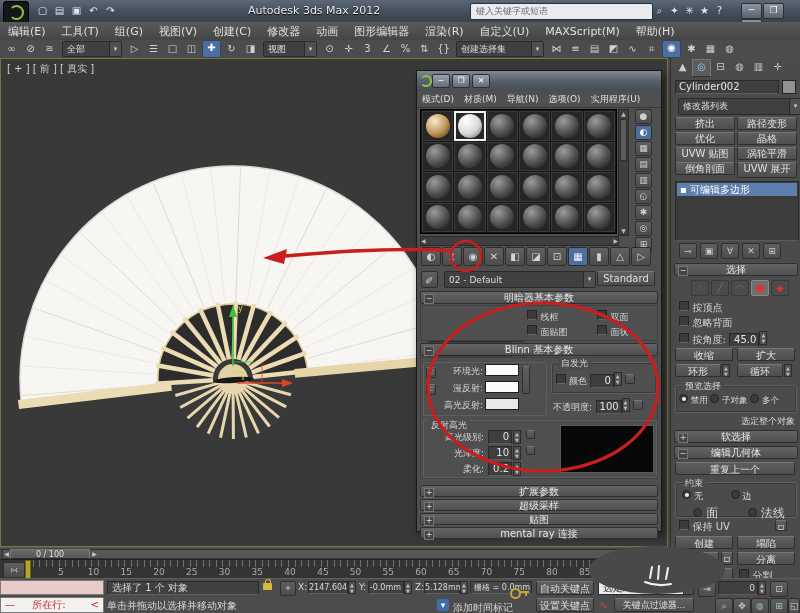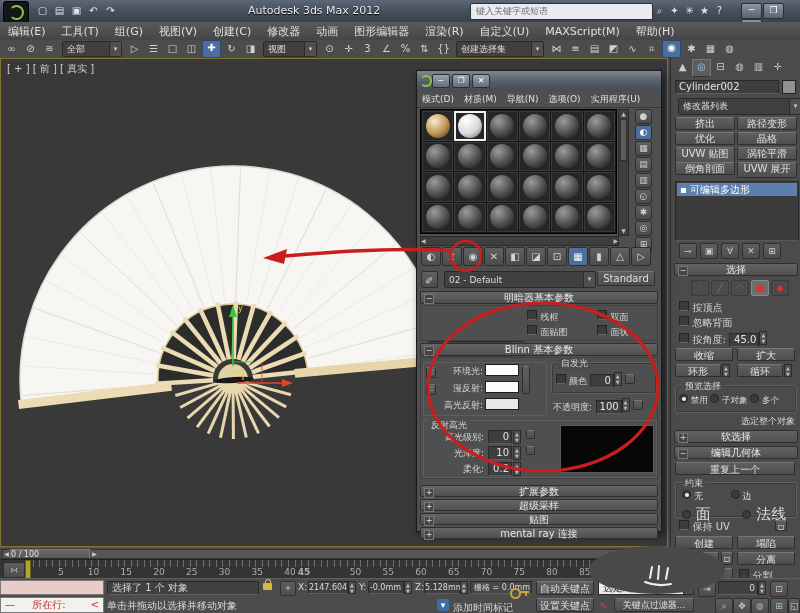--- a/index.html
+++ b/index.html
@@ -104,21 +104,21 @@
         background:linear-gradient(180deg,#606060,#4c4c4c);border:1px solid #2d2d2d;border-radius:2px;flex:0 0 auto;}
   .mt-ic.active{background:#4e6f9e;color:#fff;}
   .swatch{border:1px solid #1d1d1d;box-sizing:border-box;}
   .collbar{position:absolute;left:3px;width:238px;height:12px;}
   .curvebox{background:#070707;border:1px solid #5a5a5a;}
 
   
   #timeslider{left:0;top:547px;width:666px;height:12px;background:#454545;border-top:1px solid #5a5a5a;}
   #ts-groove{left:2px;top:1px;width:662px;height:10px;background:#565656;border:1px solid #333;box-sizing:border-box;}
   #ts-handle{left:10px;top:1px;width:80px;height:10px;background:linear-gradient(180deg,#6a6a6a,#555);
-        border:1px solid #777;border-bottom-color:#2d2d2d;font-size:8px;color:#e2e2e2;line-height:9px;box-sizing:border-box;}
+        border:1px solid #777;border-bottom-color:#2d2d2d;font-size:8px;color:#e2e2e2;text-align:center;line-height:9px;box-sizing:border-box;}
   .ts-arr{position:absolute;top:1px;width:9px;height:10px;font-size:6px;color:#ccc;text-align:center;line-height:10px;}
   #ruler{left:0;top:559px;width:660px;height:19px;background:#343434;border-top:1px solid #222;
         border-bottom:1px solid #222;}
   #ruler-ticks{left:26px;top:0;width:620px;height:7px;
         background:repeating-linear-gradient(90deg,#6f6f6f 0 1px,transparent 1px 6.55px);}
   .ruler-num{position:absolute;top:7px;transform:translateX(-50%);font-size:9px;color:#adadad;}
   #frame-marker{left:25px;top:0px;width:6px;height:19px;background:#b3a62b;border:1px solid #6d6417;box-sizing:border-box;}
   #statusbar{left:0;top:578px;width:800px;height:35px;background:#4c4c4c;border-top:1px solid #5e5e5e;}
   .sfield{background:#404040;border:1px solid #2b2b2b;border-bottom-color:#5e5e5e;color:#d8d8d8;font-size:9px;
         box-sizing:border-box;line-height:11px;}
@@ -337,21 +337,21 @@
     <div class="abs rollhead" style="left:3px;top:388px;width:124px;height:13px;">
       <span class="pm">−</span><span>编辑几何体</span></div>
     <div class="abs btn" style="left:4px;top:404px;width:120px;height:13px;">重复上一个</div>
     <div class="abs groupbox" style="left:4px;top:424px;width:120px;height:34px;">
       <span class="grouplegend">约束</span>
       <div class="nowrap" style="margin:7px 0 0 6px;font-size:9px;">
         <span class="radio sel"></span> <span>无</span>
         <span style="display:inline-block;width:22px;"></span>
         <span class="radio"></span> <span>边</span>
       </div>
-      <div class="nowrap" style="margin:2px 0 0 6px;font-size:15px;">
+      <div class="nowrap" style="margin:2px 0 0 6px;font-size:12px;text-align:center;">
         <span class="radio"></span> <span>面</span>
         <span style="display:inline-block;width:22px;"></span>
         <span class="radio"></span> <span>法线</span>
       </div>
     </div>
     <div class="abs nowrap" style="left:8px;top:462px;">
       <span class="chk"></span> <span class="lbl">保持 UV</span></div>
     <div class="abs btn" style="left:104px;top:462px;width:12px;height:11px;">▫</div>
     <div class="abs btn" style="left:4px;top:478px;width:58px;height:13px;">创建</div>
     <div class="abs btn" style="left:66px;top:478px;width:58px;height:13px;">塌陷</div>
@@ -568,21 +568,21 @@
     <div class="abs" id="ruler-ticks"></div>
     <div class="abs" id="frame-marker"></div>
   <span class="ruler-num" style="left: 60.75px;">5</span>
       <span class="ruler-num" style="left: 93.5px;">10</span>
       <span class="ruler-num" style="left: 126.25px;">15</span>
       <span class="ruler-num" style="left: 159px;">20</span>
       <span class="ruler-num" style="left: 191.75px;">25</span>
       <span class="ruler-num" style="left: 224.5px;">30</span>
       <span class="ruler-num" style="left: 257.25px;">35</span>
       <span class="ruler-num" style="left: 290px;">40</span>
-      <span class="ruler-num" style="left: 304px; font-weight: bold;">45</span>
+      <span class="ruler-num" style="left: 323px;">45</span>
       <span class="ruler-num" style="left: 355.5px;">50</span>
       <span class="ruler-num" style="left: 388.25px;">55</span>
       <span class="ruler-num" style="left: 421px;">60</span>
       <span class="ruler-num" style="left: 453.75px;">65</span>
       <span class="ruler-num" style="left: 486.5px;">70</span>
       <span class="ruler-num" style="left: 519.25px;">75</span>
       <span class="ruler-num" style="left: 552px;">80</span>
       <span class="ruler-num" style="left: 584.75px;">85</span>
       <span class="ruler-num" style="left: 617.5px;">90</span>
     </div>

